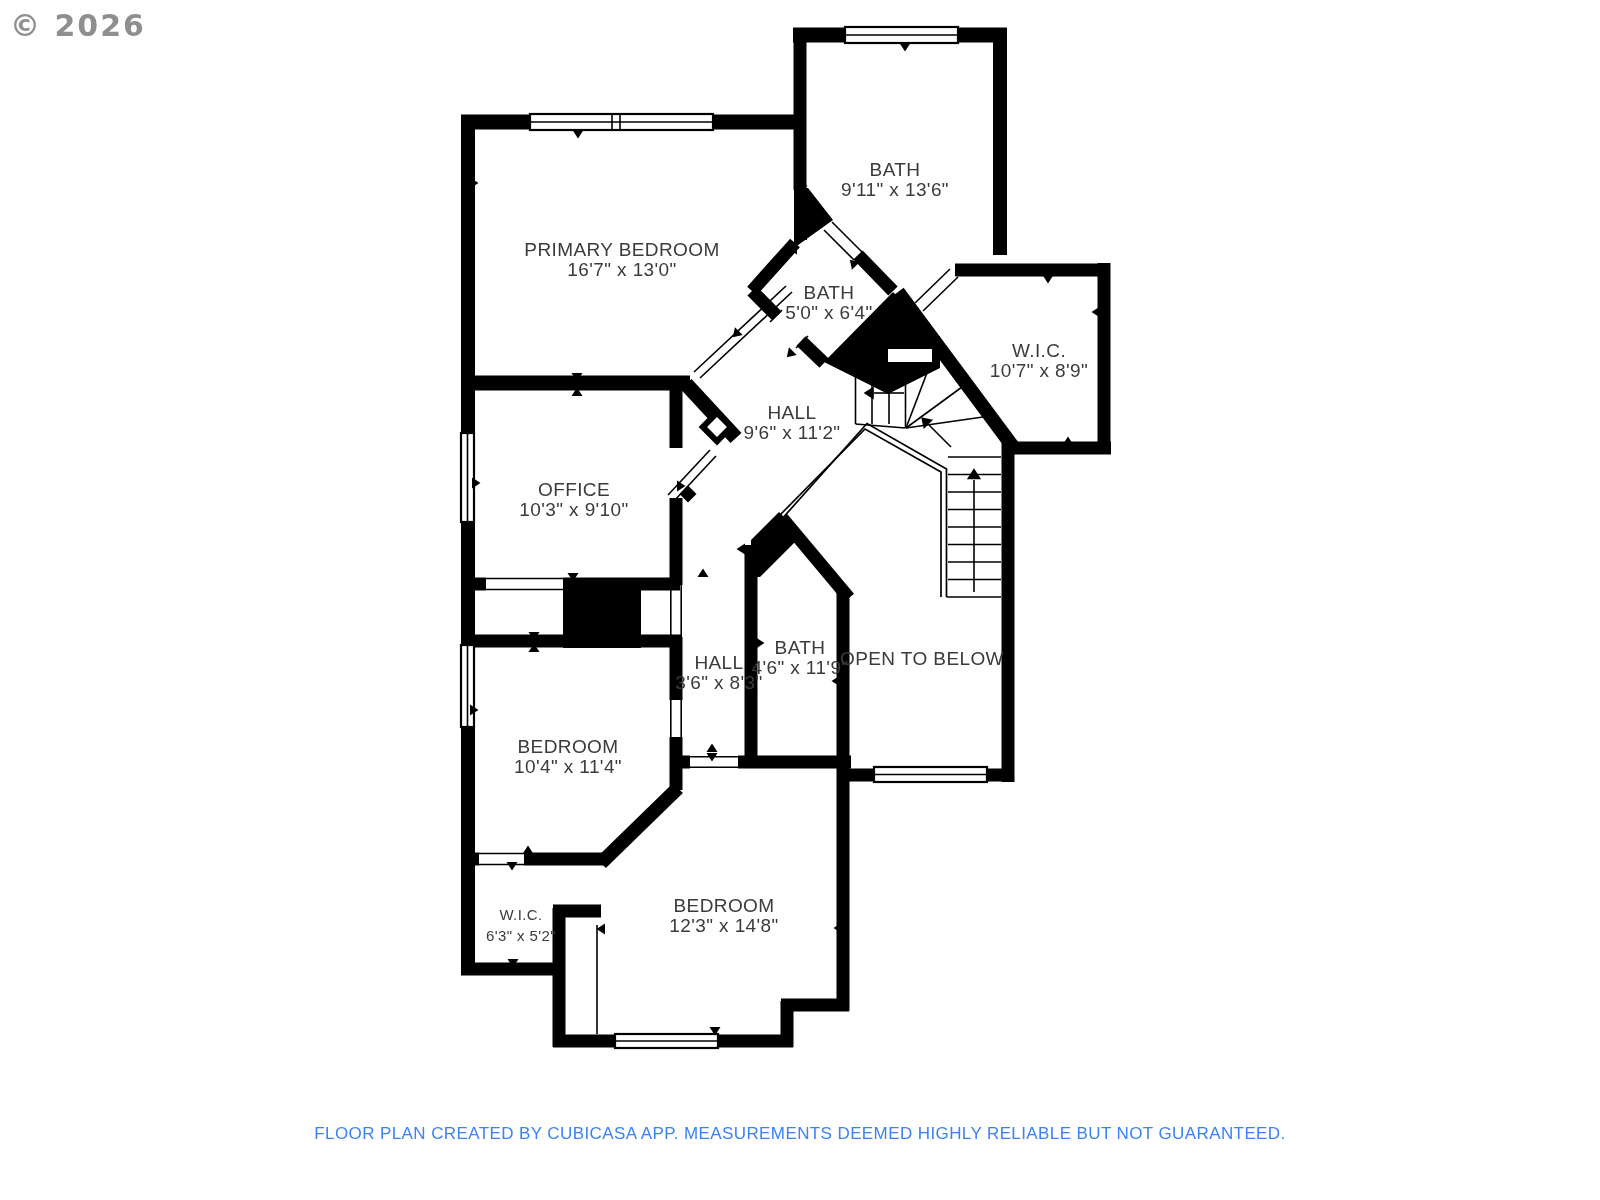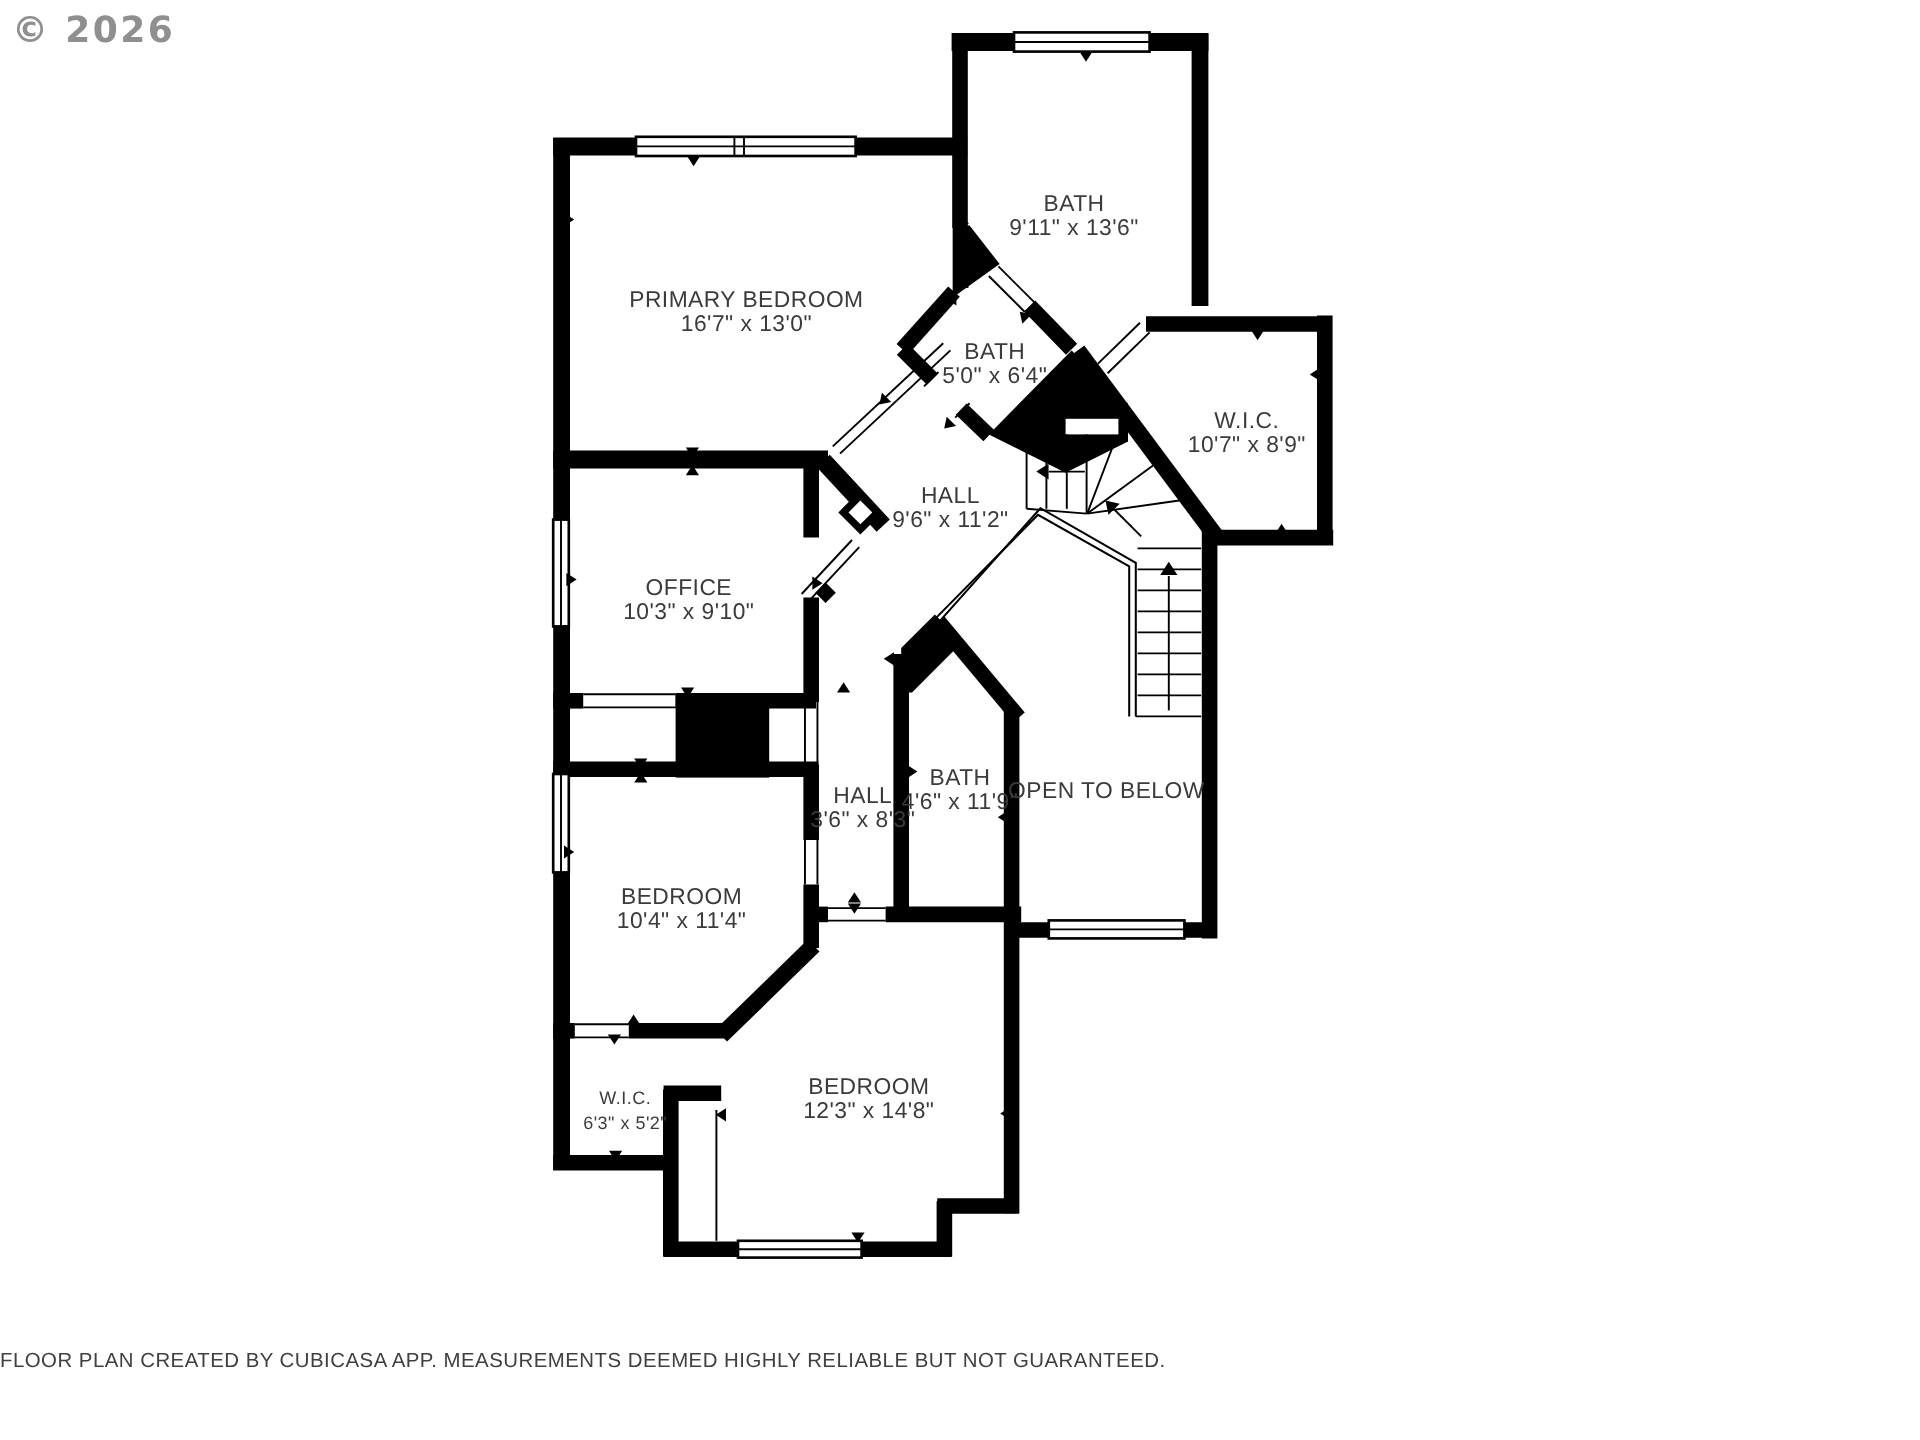--- a/index.html
+++ b/index.html
@@ -9,22 +9,22 @@
   .wall{stroke:#000;fill:none;}
   .thin{stroke:#000;stroke-width:1.6;fill:none;}
   .rail{stroke:#000;stroke-width:1.7;fill:none;}
   .winframe{fill:#fff;stroke:#000;stroke-width:2.2;}
   .marker{fill:#000;}
   .room-name,.room-dims{fill:#3b3b3b;font-family:"Liberation Sans",sans-serif;
         font-size:19px;letter-spacing:.4px;text-anchor:middle;}
   .small-label{font-size:15px;}
   #copyright{position:absolute;left:10px;top:8px;font-size:30px;font-weight:600;
         color:#8f8f8f;letter-spacing:2px;font-family:"DejaVu Sans",sans-serif;}
-  #footer{position:absolute;left:0;top:1124px;width:1600px;text-align:left;
-        font-size:17px;color:#404040;letter-spacing:.4px;
+  #footer{position:absolute;left:0;top:1124px;width:1600px;text-align:center;
+        font-size:17px;color:#3b82f6;letter-spacing:.4px;
         font-family:"Liberation Sans",sans-serif;}
 </style>
 </head>
 <body>
 
 <div id="stage">
 
   <div id="copyright">© 2026</div>
 
   <svg id="plan-svg" width="1600" height="1200" viewBox="0 0 1600 1200">

